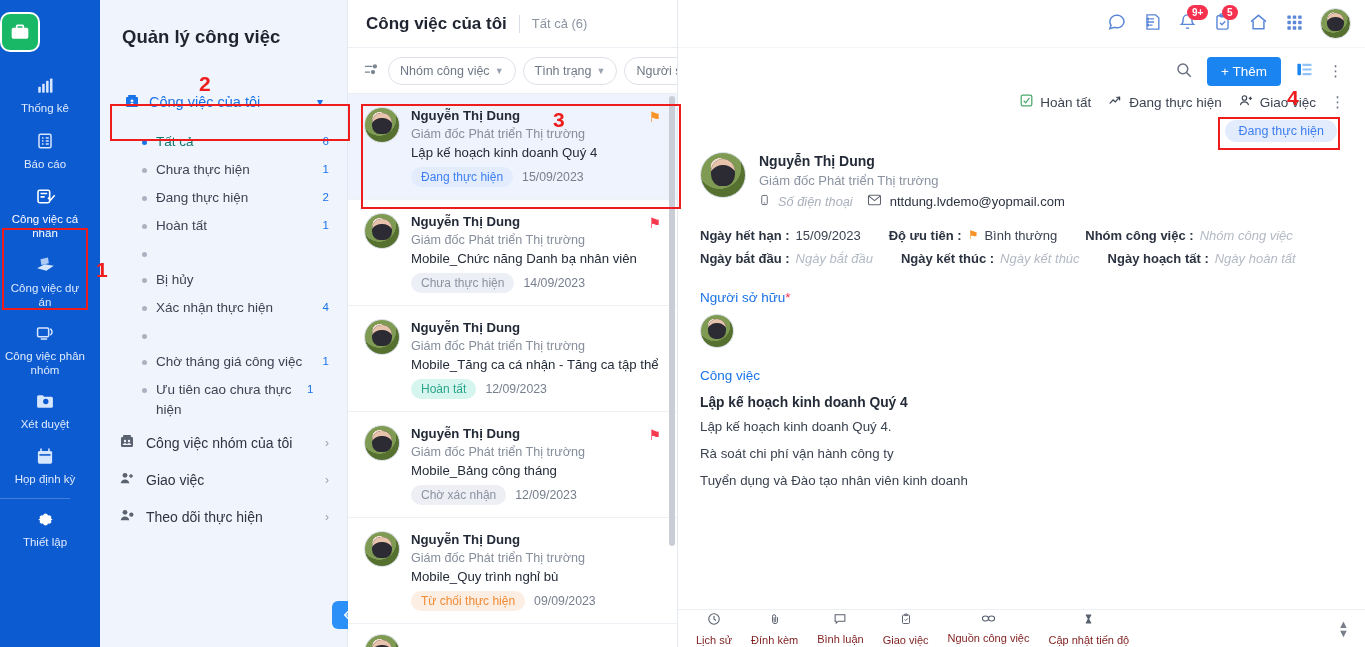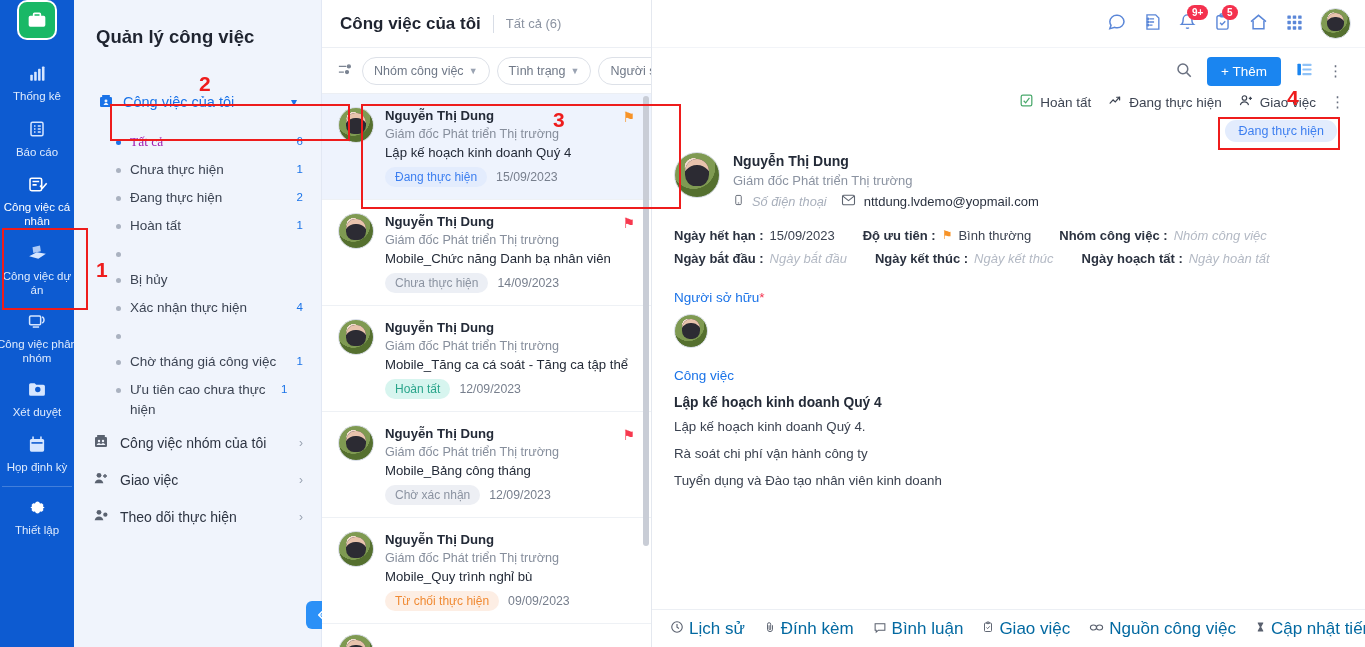--- a/index.html
+++ b/index.html
@@ -5,23 +5,23 @@
   * { box-sizing: border-box; margin: 0; padding: 0; }
   html, body {
     width: 1365px; height: 647px;
     font-family: "Liberation Sans", sans-serif;
     background: #fff; overflow: hidden;
   }
   .app { display: flex; width: 1365px; height: 647px; position: relative; }
 
   
   .rail {
-    width: 74px; background: #0b57d0; background: #0d5bd1;
-    display: flex; flex-direction: column; align-items: center;
-    flex: none; position: relative;
+    width: 100px; background: #0b57d0; background: #0d5bd1;
+    display: flex; flex-direction: column; align-items: flex-start;
+    flex: none; padding-top: 12px; position: relative;
   }
   .rail-logo {
     width: 40px; height: 40px; border-radius: 10px;
     background: #19b866; display: flex; align-items: center; justify-content: center;
     border: 2px solid #fff; margin-bottom: 18px;
   }
   .rail-item {
     width: 90px; padding: 7px 4px 8px; display: flex; flex-direction: column;
     align-items: center; gap: 3px; cursor: pointer;
   }
@@ -48,21 +48,21 @@
   .nav-root .nr-ico { color: #1a73e8; font-size: 14px; }
   .nav-root .nr-chev { color: #1a73e8; font-size: 12px; }
   .sub { margin-top: 6px; }
   .sub-item {
     display: flex; align-items: flex-start; gap: 9px; padding: 4px 18px 4px 42px;
     cursor: pointer; min-height: 26px;
   }
   .dot { width: 5px; height: 5px; border-radius: 50%; background: #aab2c0; margin-top: 8px; flex: none; }
   .sub-item.sel .dot { background: #1a73e8; }
   .sub-label { font-size: 13.5px; color: #3c4453; line-height: 20px; flex: 1; }
-  .sub-item.sel .sub-label { color: #a21caf; font-family: Liberation Serif, serif; }
+  .sub-item.sel .sub-label { color: #0f766e; }
   .cnt { font-size: 11.5px; color: #1a73e8; margin-top: 3px; padding-left: 2px; }
   .nav-group {
     display: flex; align-items: center; gap: 10px; padding: 9px 18px 9px 18px; cursor: pointer;
   }
   .nav-group .ng-ico { font-size: 15px; color: #5a6270; width: 18px; text-align: center; }
   .nav-group .ng-label { font-size: 14px; color: #2d3442; flex: 1; }
   .nav-group .ng-arrow { font-size: 12px; color: #9aa3b2; }
   .collapse-btn {
     position: absolute; left: 232px; bottom: 18px; width: 30px; height: 28px;
     background: #2b90f7; border-radius: 6px; display: flex; align-items: center;
@@ -197,21 +197,21 @@
     content: ""; position: absolute; left: 22%; top: 14%; width: 56%; height: 62%;
     border-radius: 48% 48% 42% 42%; background: #2c2b33;
     box-shadow: inset 0 6px 0 -2px #e8c3ac;
   }
   .task-h { font-size: 13.8px; font-weight: bold; color: #242b38; margin-top: 12px; }
   .task-p { font-size: 13.3px; color: #3b4250; margin-top: 7px; line-height: 20px; }
   .d-foot {
     height: 38px; border-top: 1px solid #eceff4; display: flex; align-items: center;
     gap: 19px; padding: 0 16px 0 18px;
   }
-  .fbtn { display: flex; align-items: center; gap: 5px; font-size: 17px; color: #0369a1; cursor: pointer; white-space: nowrap; }
+  .fbtn { display: flex; align-items: center; gap: 5px; font-size: 11px; color: #7f1d1d; cursor: pointer; white-space: nowrap; flex-direction: column; }
   .fbtn .fico { font-size: 12.5px; color: #59606e; }
   .updown { margin-left: auto; font-size: 11px; color: #777f8d; line-height: 9px; text-align: center; cursor: pointer; }
 
   
   .ann { position: absolute; border: 2.5px solid #ee1c1c; pointer-events: none; z-index: 30; }
   .annnum {
     position: absolute; color: #ee1c1c; font-size: 21px; font-weight: bold;
     z-index: 31; pointer-events: none; font-family: "Liberation Sans", sans-serif;
   }
 </style>
@@ -481,21 +481,21 @@
           </div>
         </div>
         <span class="flag red">⚑</span>
       </div>
 
       <div class="card">
         <div class="av"></div>
         <div class="card-body">
           <div class="c-name">Nguyễn Thị Dung</div>
           <div class="c-role">Giám đốc Phát triển Thị trường</div>
-          <div class="c-task">Mobile_Tăng ca cá soát - Tăng ca tập thể</div>
+          <div class="c-task">Mobile_Tăng ca cá nhận - Tăng ca tập thể</div>
           <div class="c-meta">
             <span class="badge b-done">Hoàn tất</span>
             <span class="c-date">12/09/2023</span>
           </div>
         </div>
       </div>
 
       <div class="card">
         <div class="av"></div>
         <div class="card-body">

